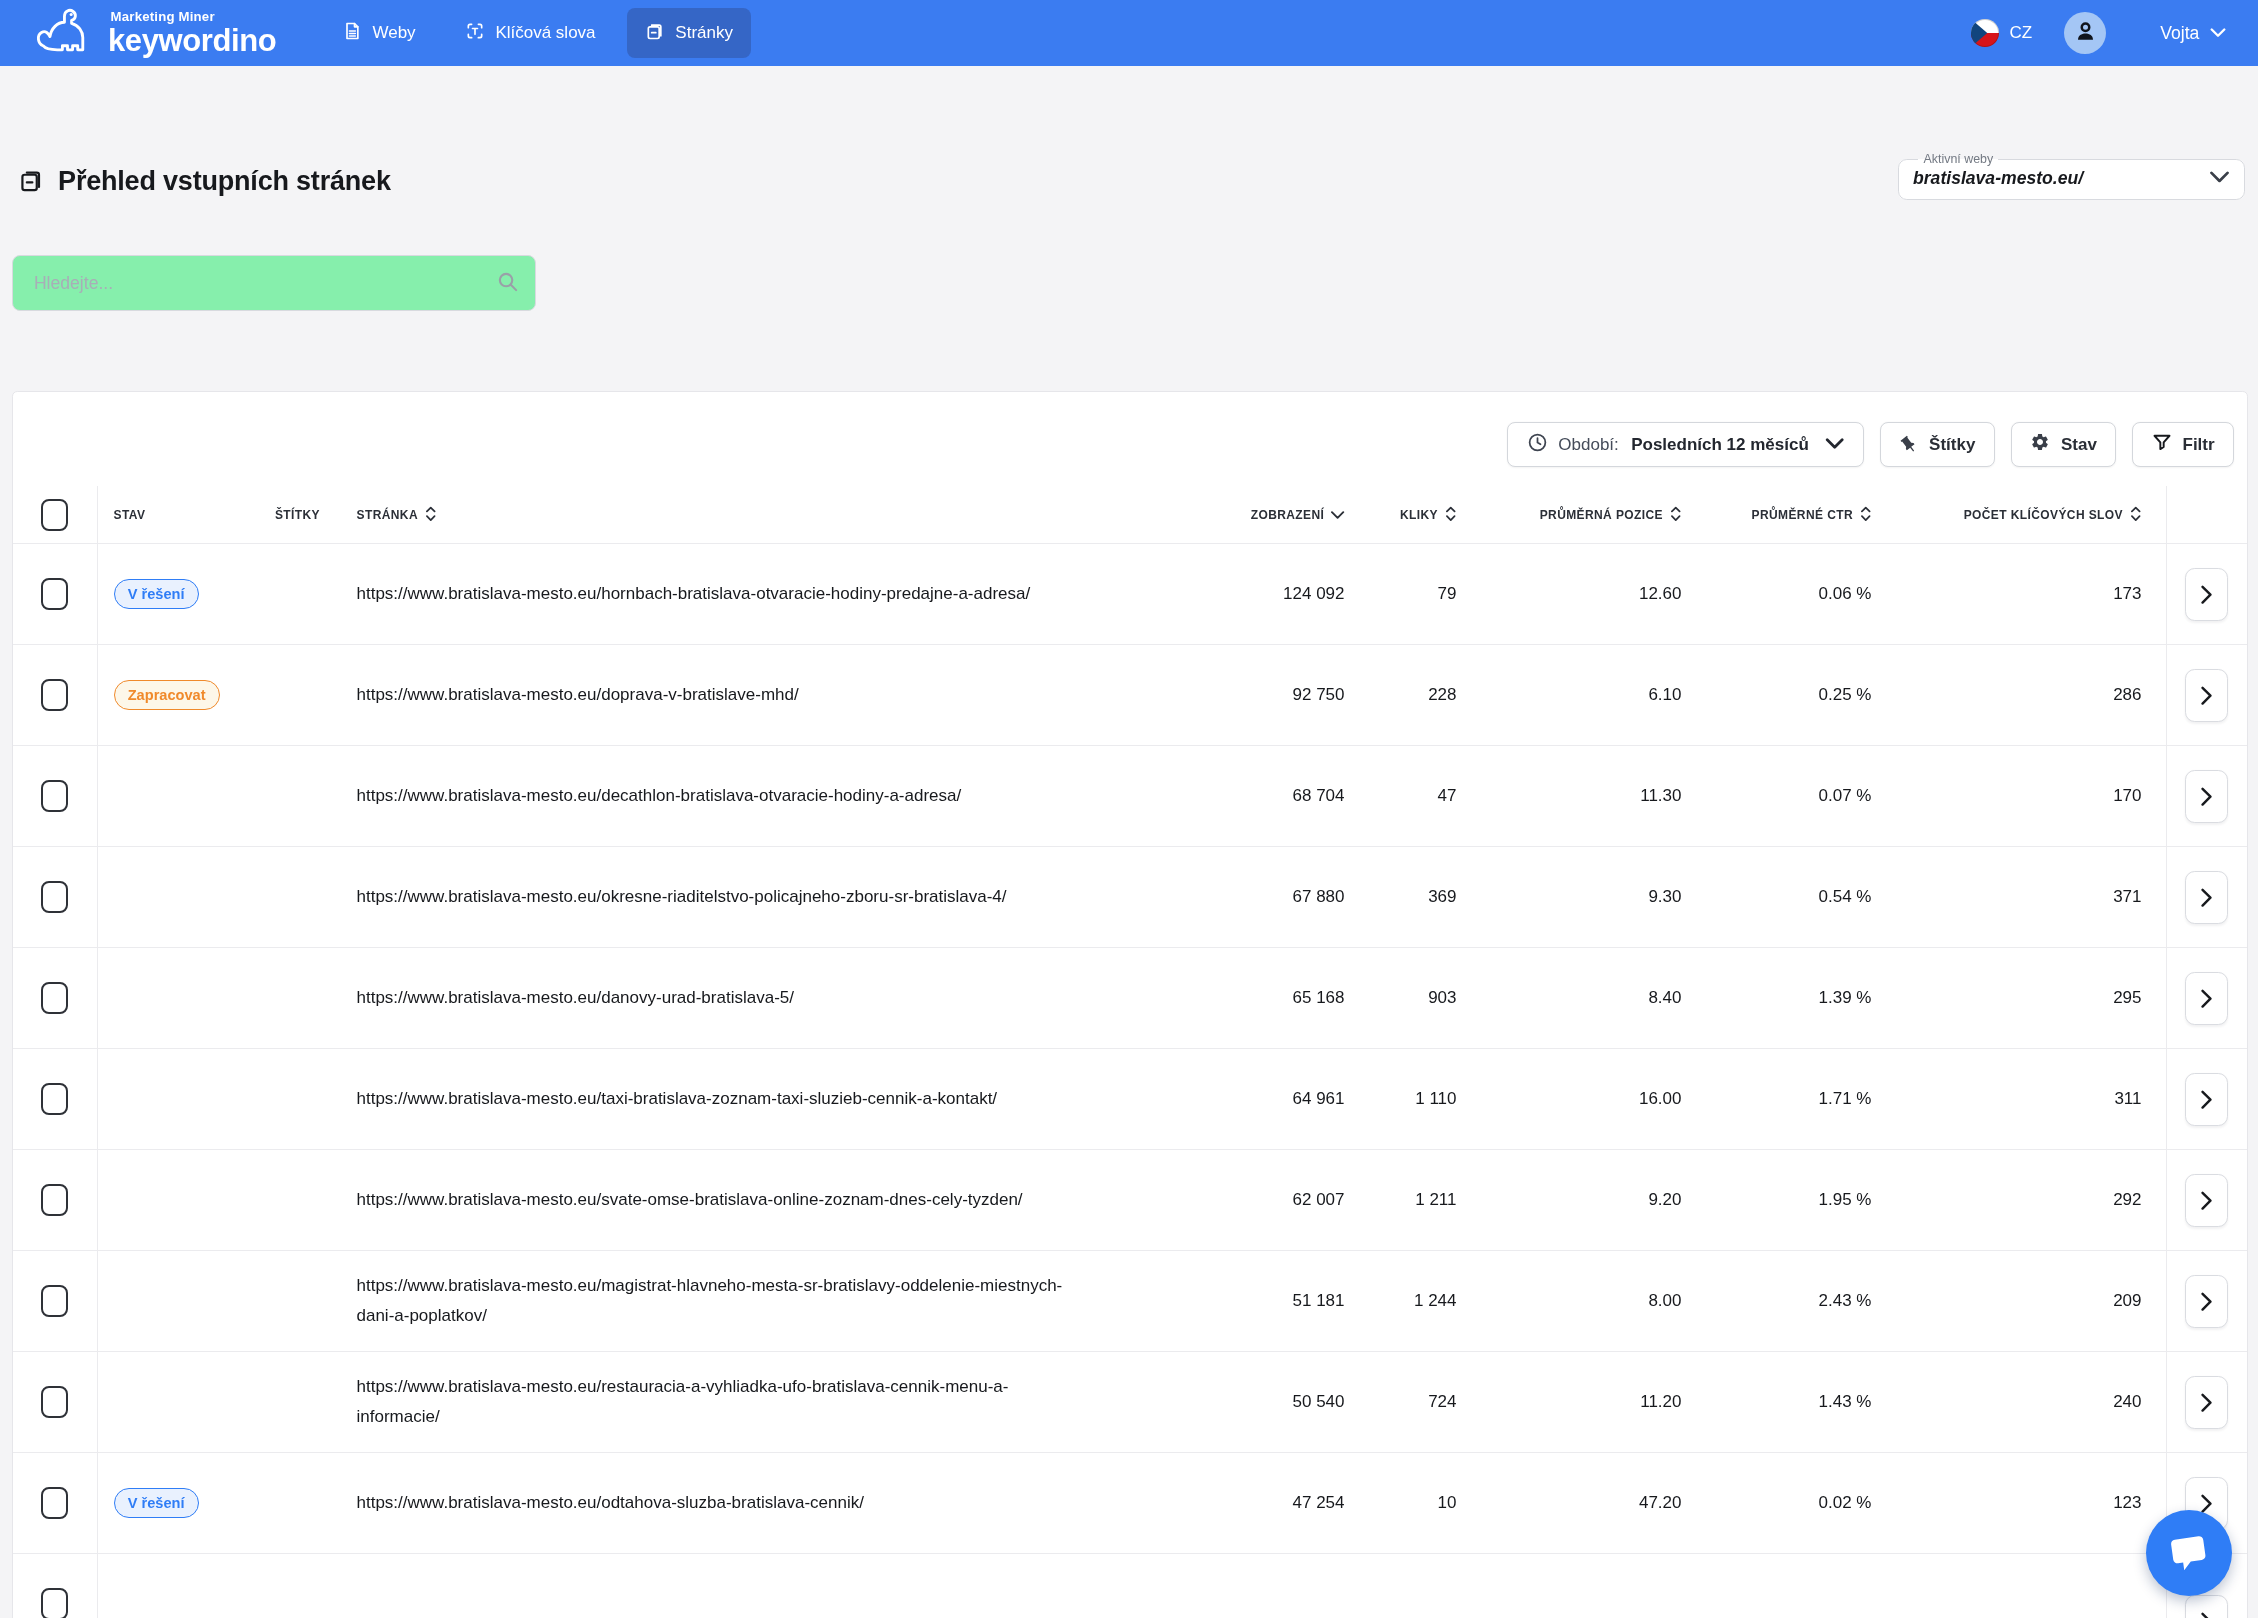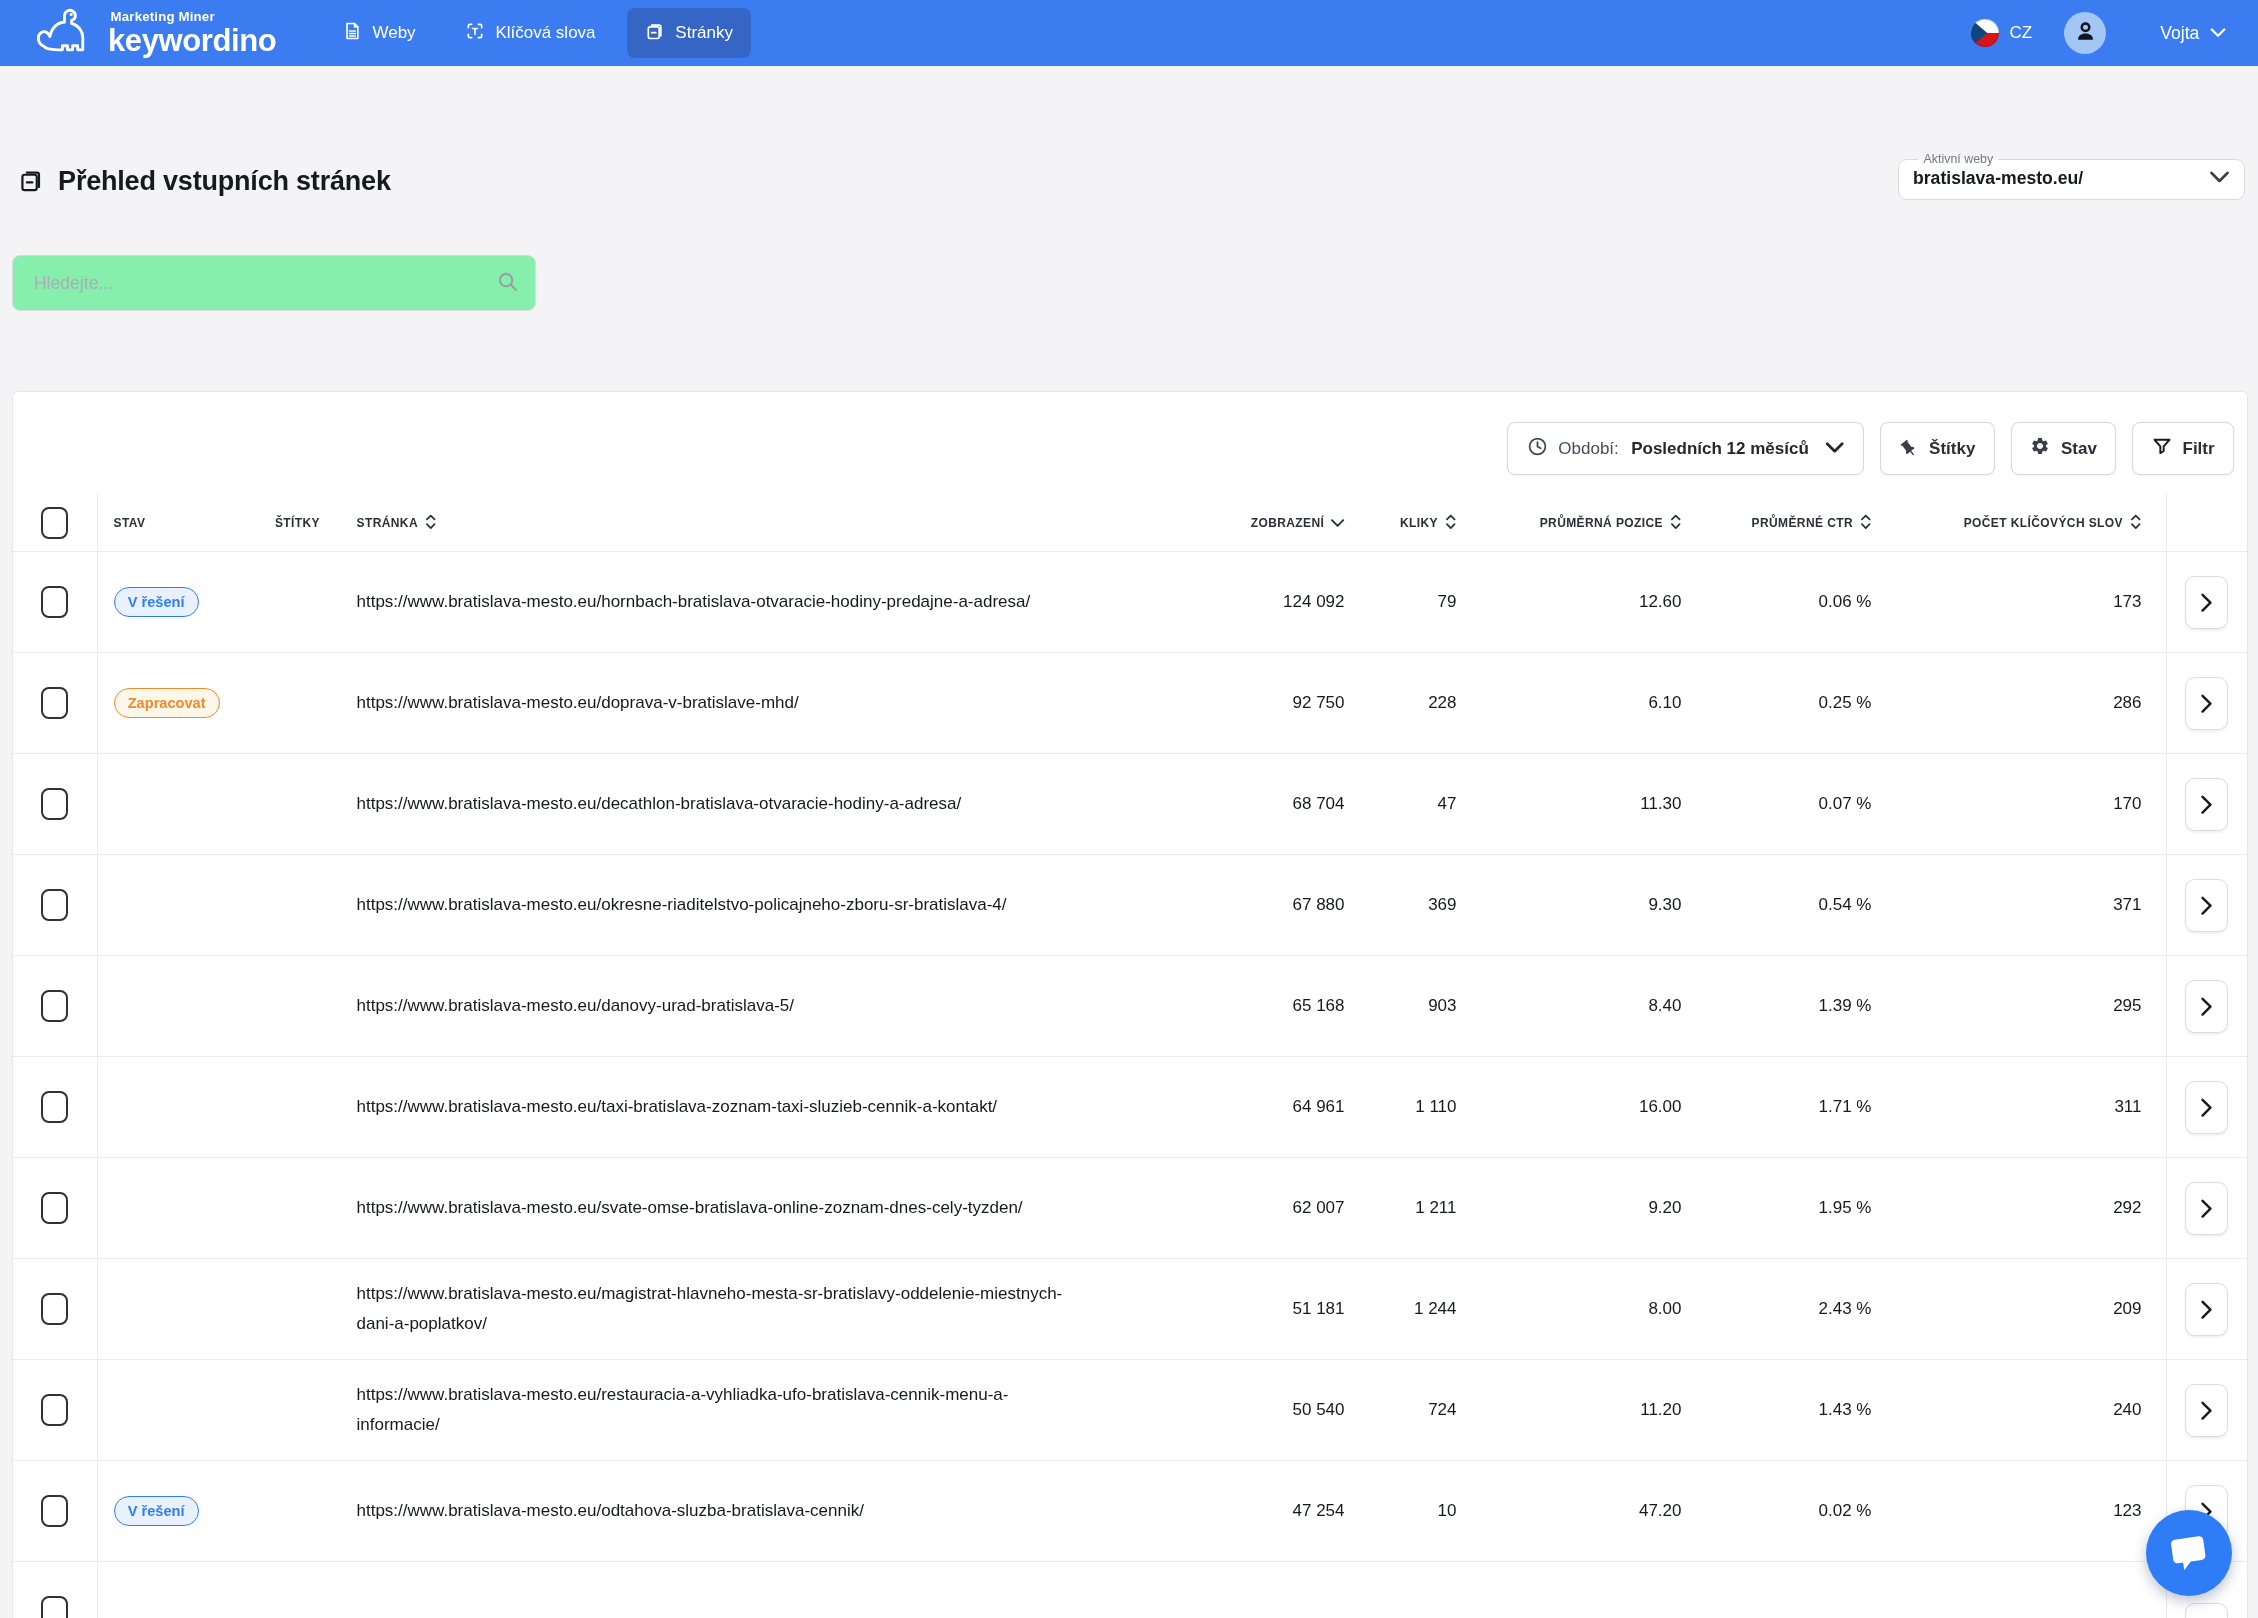--- a/index.html
+++ b/index.html
@@ -33,36 +33,36 @@
   .user{display:flex;align-items:center;gap:10.6px;margin-left:14px;cursor:pointer;}
   .user-name{font-size:17.6px;margin-left:40px;}
   
   .page-head{position:absolute;top:166px;left:17.6px;display:flex;align-items:center;gap:14px;}
   .page-title{font-size:27px;font-weight:800;letter-spacing:-0.2px;}
   .active-site{position:absolute;top:152px;right:13px;width:347px;margin:0;
     background:#fff;border:1.3px solid #d8dadf;border-radius:8.8px;
     padding:1.8px 14px 10.6px 14px;box-sizing:border-box;}
   .active-site legend{font-size:12.4px;color:#737983;padding:0 5.3px;margin-left:5.3px;}
   .as-row{display:flex;align-items:center;justify-content:space-between;}
-  .as-value{font-size:17.6px;font-weight:700;}
+  .as-value{font-size:17.6px;font-weight:700;font-style:italic;}
   
   .search{position:absolute;top:255px;left:11.5px;width:524px;height:56px;background:#86efac;
     border:1.3px solid #d8dadf;border-radius:8px;box-sizing:border-box;
     display:flex;align-items:center;padding:0 16px 0 19.4px;}
   .search input{border:none;outline:none;flex:1;font-size:17.6px;color:#17191d;
     font-family:"Liberation Sans", sans-serif;background:transparent;}
   .search input::placeholder{color:#a8aeb7;}
   
   .card{position:absolute;left:11.5px;top:391px;width:2236px;height:1253px;background:#fff;
     border:0.9px solid #e6e6ea;border-radius:5.3px 5.3px 0 0;box-sizing:border-box;
     --cols: 85px 165px 94px 1fr 132px 112px 225px 190px 270px 81px;}
   .card-toolbar{display:flex;justify-content:flex-end;align-items:center;gap:16px;
     padding:30px 12.4px 19.4px 12.4px;}
   .btn{display:flex;align-items:center;gap:10.6px;background:#fff;border:0.9px solid #d4d7dc;
-    border-radius:8px;height:53px;padding:0 18.5px;font-size:17px;color:#2a2e36;
+    border-radius:8px;height:45px;padding:0 18.5px;font-size:17px;color:#2a2e36;
     box-sizing:border-box;box-shadow:0 0.9px 1.8px rgba(20,22,26,.05);cursor:pointer;}
   .btn .lbl{font-weight:600;}
   .period-label{color:#454c5a;}
   .period-value{font-weight:600;color:#23272f;margin-left:1.8px;margin-right:5.3px;}
   .thead,.trow{display:grid;grid-template-columns:var(--cols);align-items:center;}
   .thead{height:57px;border-bottom:0.9px solid #ebebee;font-size:12px;font-weight:700;
     color:#2b2f37;letter-spacing:0.4px;}
   .trow{min-height:100px;border-bottom:0.9px solid #ebebee;}
   .cell-check{align-self:stretch;display:flex;align-items:center;justify-content:center;
     border-right:0.9px solid #ebebee;}

